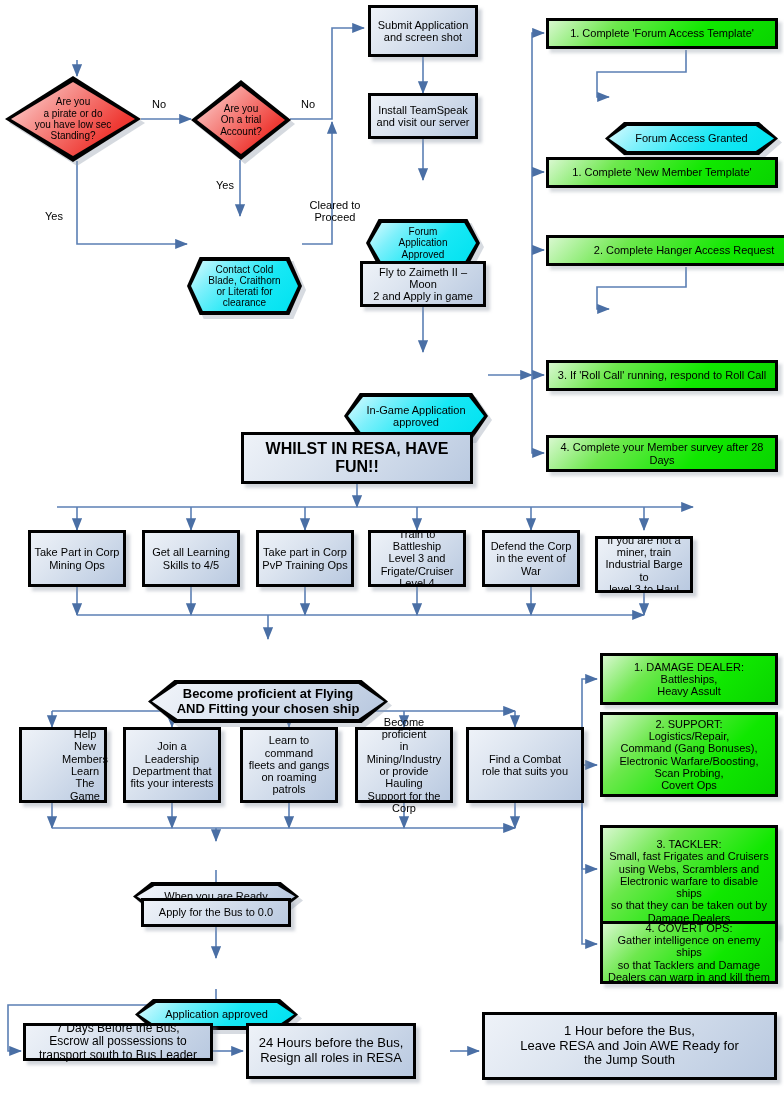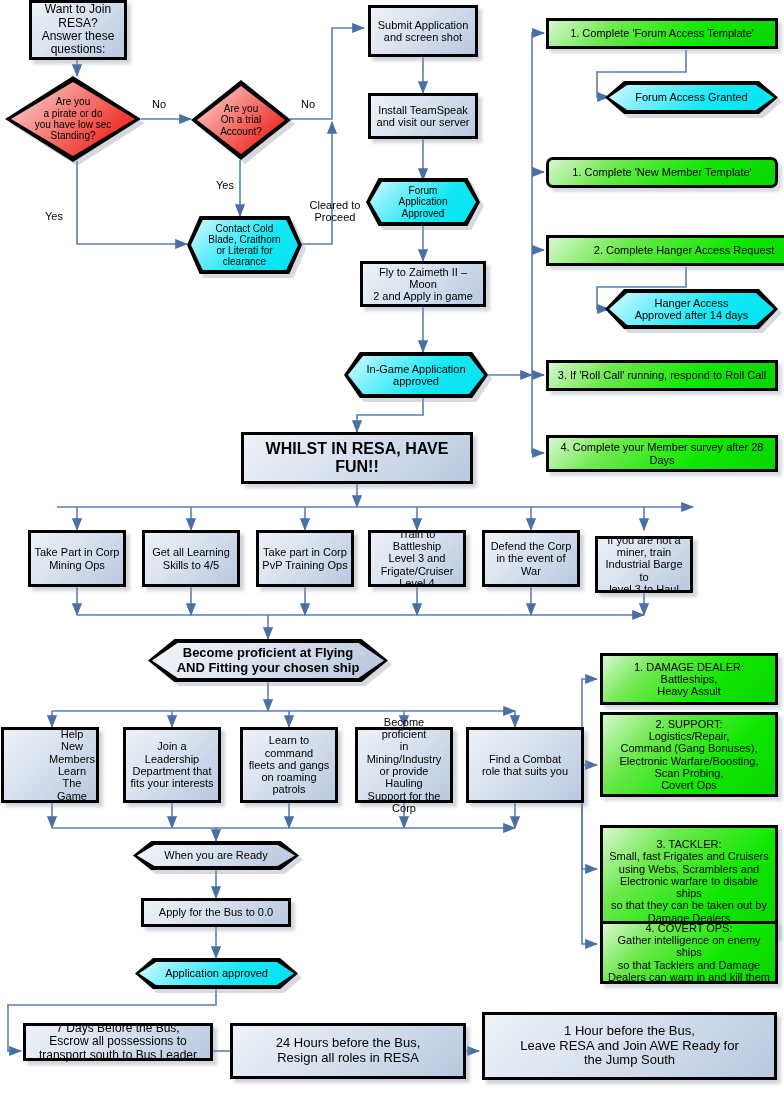--- a/index.html
+++ b/index.html
@@ -15,21 +15,21 @@
   .rect{border:3px solid #000;background:linear-gradient(135deg,#eef2f8 0%,#dde5f0 35%,#b9c9e0 100%);
         box-shadow:4px 4px 3px rgba(140,150,165,.40);}
   
   .greenrect{border:3px solid #000;
         background:linear-gradient(135deg,#d8f8cf 0%,#6ee84e 28%,#10e800 65%,#09d400 100%);
         box-shadow:4px 4px 3px rgba(150,160,170,.38);}
   
   .hex{background:linear-gradient(135deg,#d8fbff 0%,#7df0fb 25%,#18e8f5 60%,#00e2f0 100%);
        -webkit-clip-path:polygon(11% 0,89% 0,100% 50%,89% 100%,11% 100%,0 50%);
        clip-path:polygon(11% 0,89% 0,100% 50%,89% 100%,11% 100%,0 50%);}
-  .hexwrap{position:absolute;}
+  .hexwrap{position:absolute;margin-top:41px;}
   .hexwrap .border{position:absolute;inset:0;background:#000;
        -webkit-clip-path:polygon(11% 0,89% 0,100% 50%,89% 100%,11% 100%,0 50%);
        clip-path:polygon(11% 0,89% 0,100% 50%,89% 100%,11% 100%,0 50%);}
   .hexwrap .shadow{position:absolute;left:4px;top:4px;right:-4px;bottom:-4px;background:rgba(150,160,175,.38);
        -webkit-clip-path:polygon(11% 0,89% 0,100% 50%,89% 100%,11% 100%,0 50%);
        clip-path:polygon(11% 0,89% 0,100% 50%,89% 100%,11% 100%,0 50%);}
   .hexwrap .face{position:absolute;left:4px;top:4px;right:4px;bottom:4px;}
   .hexwrap .lbl{position:absolute;inset:0;display:flex;align-items:center;justify-content:center;
        text-align:center;white-space:pre-line;line-height:1.12;color:#000;}
 
@@ -151,26 +151,20 @@
       <path d="M450,1051 L479,1051"></path>
 
       <path d="M565,765 L582,765" marker-end=""></path>
       <path d="M582,765 L582,679 L597,679"></path>
       <path d="M582,765 L597,765"></path>
       <path d="M582,765 L582,869 L597,869"></path>
       <path d="M582,765 L582,944 L597,944"></path>
     </g>
   </svg>
 
-  <div class="node rect fs12" style="left:29px;top:0px;width:98px;height:60px;">
-    <span class="txt">Want to Join
-RESA?
-Answer these
-questions:</span>
-  </div>
 
   <div class="dmwrap" style="left:5px;top:76px;width:136px;height:86px;">
     <div class="shadow"></div>
     <div class="border"></div>
     <div class="face"></div>
     <div class="lbl fs10">Are you
 a pirate or do
 you have low sec
 Standing?</div>
   </div>
@@ -234,35 +228,28 @@
     <span class="txt">1. Complete 'Forum Access Template'</span>
   </div>
 
   <div class="hexwrap" style="left:605px;top:81px;width:173px;height:33px;">
     <div class="shadow"></div>
     <div class="border"></div>
     <div class="face hex"></div>
     <div class="lbl fs11">Forum Access Granted</div>
   </div>
 
-  <div class="node greenrect fs11" style="left:546px;top:157px;width:232px;height:31px;border-radius:7px;">
+  <div class="node greenrect fs11" style="left:546px;top:157px;width:232px;height:31px;">
     <span class="txt">1. Complete 'New Member Template'</span>
   </div>
 
   <div class="node greenrect fs11" style="left:546px;top:235px;width:276px;height:31px;">
     <span class="txt">2. Complete Hanger Access Request</span>
   </div>
 
-  <div class="hexwrap" style="left:605px;top:289px;width:173px;height:40px;">
-    <div class="shadow"></div>
-    <div class="border"></div>
-    <div class="face hex"></div>
-    <div class="lbl fs11">Hanger Access
-Approved after 14 days</div>
-  </div>
 
   <div class="node greenrect fs11" style="left:546px;top:360px;width:232px;height:31px;">
     <span class="txt">3. If 'Roll Call' running, respond to Roll Call</span>
   </div>
 
   <div class="node greenrect fs11" style="left:546px;top:435px;width:232px;height:37px;">
     <span class="txt">4. Complete your Member survey after 28
 Days</span>
   </div>
 
@@ -297,21 +284,21 @@
   </div>
 
   <div class="hexwrap" style="left:148px;top:639px;width:240px;height:43px;">
     <div class="shadow"></div>
     <div class="border"></div>
     <div class="face hex hexgrey"></div>
     <div class="lbl fs13 b">Become proficient at Flying
 AND Fitting your chosen ship</div>
   </div>
 
-  <div class="node rect fs11" style="left:1px;top:727px;width:98px;height:76px;padding-left:44px;">
+  <div class="node rect fs11" style="left:19px;top:727px;width:88px;height:76px;padding-left:44px;">
     <span class="txt">Help New
 Members Learn
 The Game</span>
   </div>
   <div class="node rect fs11" style="left:123px;top:727px;width:98px;height:76px;">
     <span class="txt">Join a Leadership
 Department that
 fits your interests</span>
   </div>
   <div class="node rect fs11" style="left:240px;top:727px;width:98px;height:76px;">
@@ -375,21 +362,21 @@
     <div class="border"></div>
     <div class="face hex"></div>
     <div class="lbl fs11">Application approved</div>
   </div>
 
   <div class="node rect fs12" style="left:23px;top:1023px;width:190px;height:38px;">
     <span class="txt">7 Days Before the Bus,
 Escrow all possessions to
 transport south to Bus Leader</span>
   </div>
-  <div class="node rect fs13" style="left:230px;top:1023px;width:236px;height:56px;">
+  <div class="node rect fs13" style="left:246px;top:1023px;width:170px;height:56px;">
     <span class="txt">24 Hours before the Bus,
 Resign all roles in RESA</span>
   </div>
   <div class="node rect fs13" style="left:482px;top:1012px;width:295px;height:68px;">
     <span class="txt">1 Hour before the Bus,
 Leave RESA and Join AWE Ready for
 the Jump South</span>
   </div>
 
   <div class="edgelabel fs11" style="left:152px;top:98px;">No</div>

